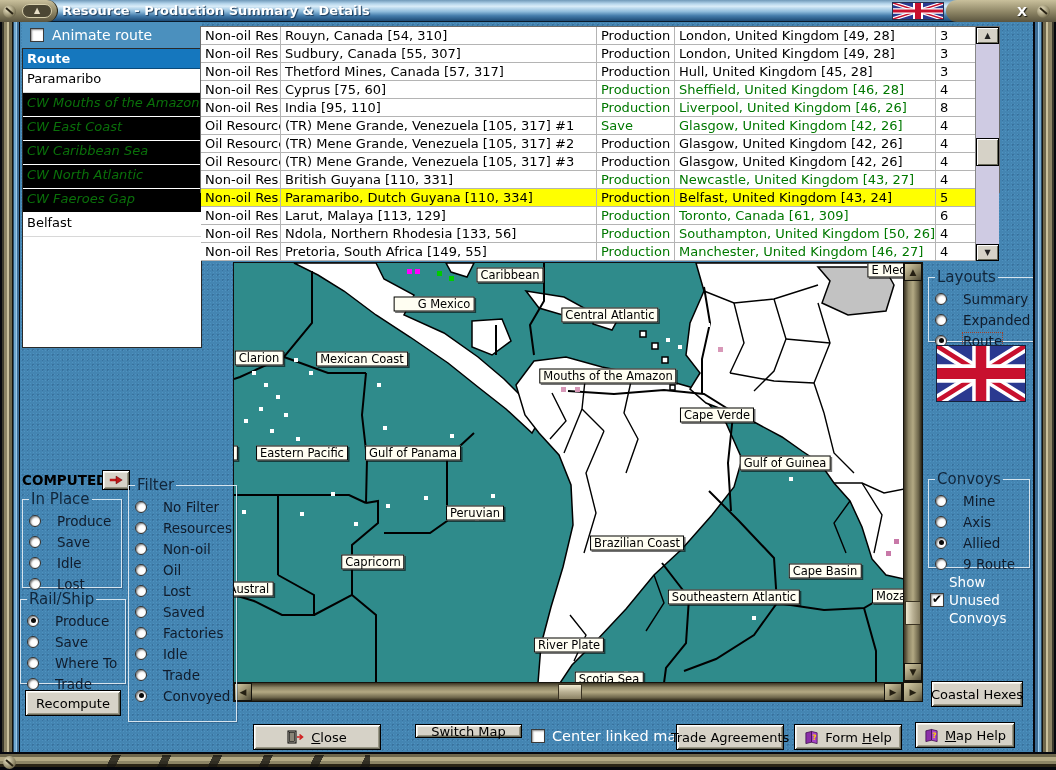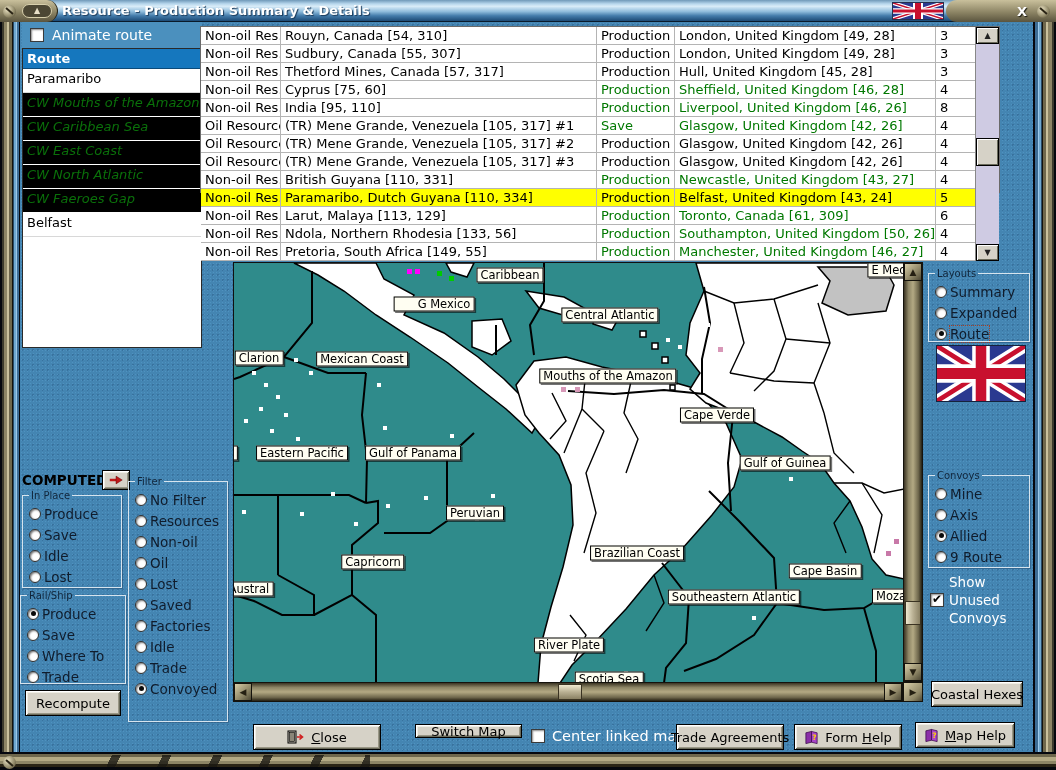--- a/index.html
+++ b/index.html
@@ -69,22 +69,22 @@
   .map-vscroll{position:absolute;left:883px;top:240px;width:20px;height:420px;
     background:linear-gradient(90deg,#3a3322,#8d8565 25%,#b3a983 50%,#6e674c 80%,#241f12);border:1px solid #14120c;}
   .msb-btn{position:absolute;width:18px;height:18px;background:linear-gradient(135deg,#d8cfa8,#8d8565 60%,#4c4734);border:1px solid #14120c;
     display:flex;align-items:center;justify-content:center;font-size:9px;color:#241f12;}
   .msb-thumb-h{position:absolute;left:324px;top:1px;width:24px;height:16px;background:linear-gradient(180deg,#efe9d0,#b9b093 50%,#8a8164);border:1px solid #3a3322;}
   .msb-thumb-v{position:absolute;top:338px;left:1px;width:16px;height:24px;background:linear-gradient(90deg,#efe9d0,#b9b093 50%,#8a8164);border:1px solid #3a3322;}
   .map-corner{position:absolute;left:883px;top:660px;width:20px;height:20px;background:linear-gradient(135deg,#d8cfa8,#8d8565 70%,#4c4734);border:1px solid #14120c;display:flex;align-items:center;justify-content:center;font-size:9px;color:#241f12;}
 
   
   fieldset.group{position:absolute;border:1px solid #d6e4ee;box-shadow:1px 1px 0 rgba(20,50,80,.35);margin:0;padding:2px 4px 2px 6px;background:transparent;}
-  fieldset.group legend{font-size:10px;color:#11263b;padding:0 2px;}
-  .rrow{display:flex;align-items:center;gap:3px;height:21px;}
+  fieldset.group legend{font-size:15px;color:#11263b;padding:0 2px;}
+  .rrow{display:flex;align-items:center;gap:16px;height:21px;}
   .radio{width:12px;height:12px;border-radius:50%;background:#fff;border:1px solid #2e2e2e;box-shadow:inset 1px 1px 2px #777;display:flex;align-items:center;justify-content:center;flex:0 0 auto;}
   .radio.on::after{content:"";width:5px;height:5px;border-radius:50%;background:#0a0a0a;}
   .rlab{font-size:13.5px;color:#101c2c;white-space:nowrap;}
   .rlab.focus{outline:1px dotted #a04028;}
 
   .flag-panel{position:absolute;left:916px;top:323px;width:90px;height:57px;border:1px solid #16223c;}
 
   .show-unused{position:absolute;left:910px;top:551px;width:100px;}
   .su-line{display:flex;align-items:center;gap:5px;height:18px;color:#fff;font-size:13.5px;}
   .su-indent{margin-left:19px;}
@@ -136,22 +136,22 @@
     <div class="animate-strip">
       <span class="cb"></span>
       <span class="wlabel">Animate route</span>
     </div>
 
     <div class="route-list">
       <div class="route-header">Route</div>
       <div id="route-items">
           <div class="ritem">Paramaribo</div>
           <div class="ritem sea">CW Mouths of the Amazon</div>
+          <div class="ritem sea">CW East Coast</div>
           <div class="ritem sea">CW Caribbean Sea</div>
-          <div class="ritem sea">CW East Coast</div>
           <div class="ritem sea">CW North Atlantic</div>
           <div class="ritem sea">CW Faeroes Gap</div>
           <div class="ritem">Belfast</div>
         </div>
     </div>
 
     <div class="table-wrap">
       <div id="table-rows">
           <div class="trow">
             <div class="tcell">Non-oil Res.</div>
@@ -318,21 +318,21 @@
           <span class="maplabel" style="left: 25px; top: 95px;">Clarion</span>
           <span class="maplabel" style="left: 128px; top: 96px;">Mexican Coast</span>
           <span class="maplabel" style="left: 374px; top: 113px;">Mouths of the Amazon</span>
           <span class="maplabel" style="left: 483px; top: 152px;">Cape Verde</span>
           <span class="maplabel" style="left: 68px; top: 190px;">Eastern Pacific</span>
           <span class="maplabel" style="left: 179px; top: 190px;">Gulf of Panama</span>
           <span class="maplabel" style="left: -5px; top: 190px;">ia</span>
           <span class="maplabel" style="left: 551px; top: 200px;">Gulf of Guinea</span>
           <span class="maplabel" style="left: 241px; top: 250px;">Peruvian</span>
           <span class="maplabel" style="left: 139px; top: 299px;">Capricorn</span>
-          <span class="maplabel" style="left: 403px; top: 290px;">Brazilian Coast</span>
+          <span class="maplabel" style="left: 403px; top: 280px;">Brazilian Coast</span>
           <span class="maplabel" style="left: 15px; top: 326px;">Austral</span>
           <span class="maplabel" style="left: 591px; top: 308px;">Cape Basin</span>
           <span class="maplabel" style="left: 500px; top: 334px;">Southeastern Atlantic</span>
           <span class="maplabel" style="left: 657px; top: 333px;">Moza</span>
           <span class="maplabel" style="left: 335px; top: 382px;">River Plate</span>
           <span class="maplabel" style="left: 375px; top: 416px;">Scotia Sea</span>
         </div>
       <div id="map-specks">
           <span class="speck" style="left: 6px; top: 96px; width: 4px; height: 4px; background: rgb(255, 255, 255);"></span>
           <span class="speck" style="left: 18px; top: 108px; width: 4px; height: 4px; background: rgb(255, 255, 255);"></span>

